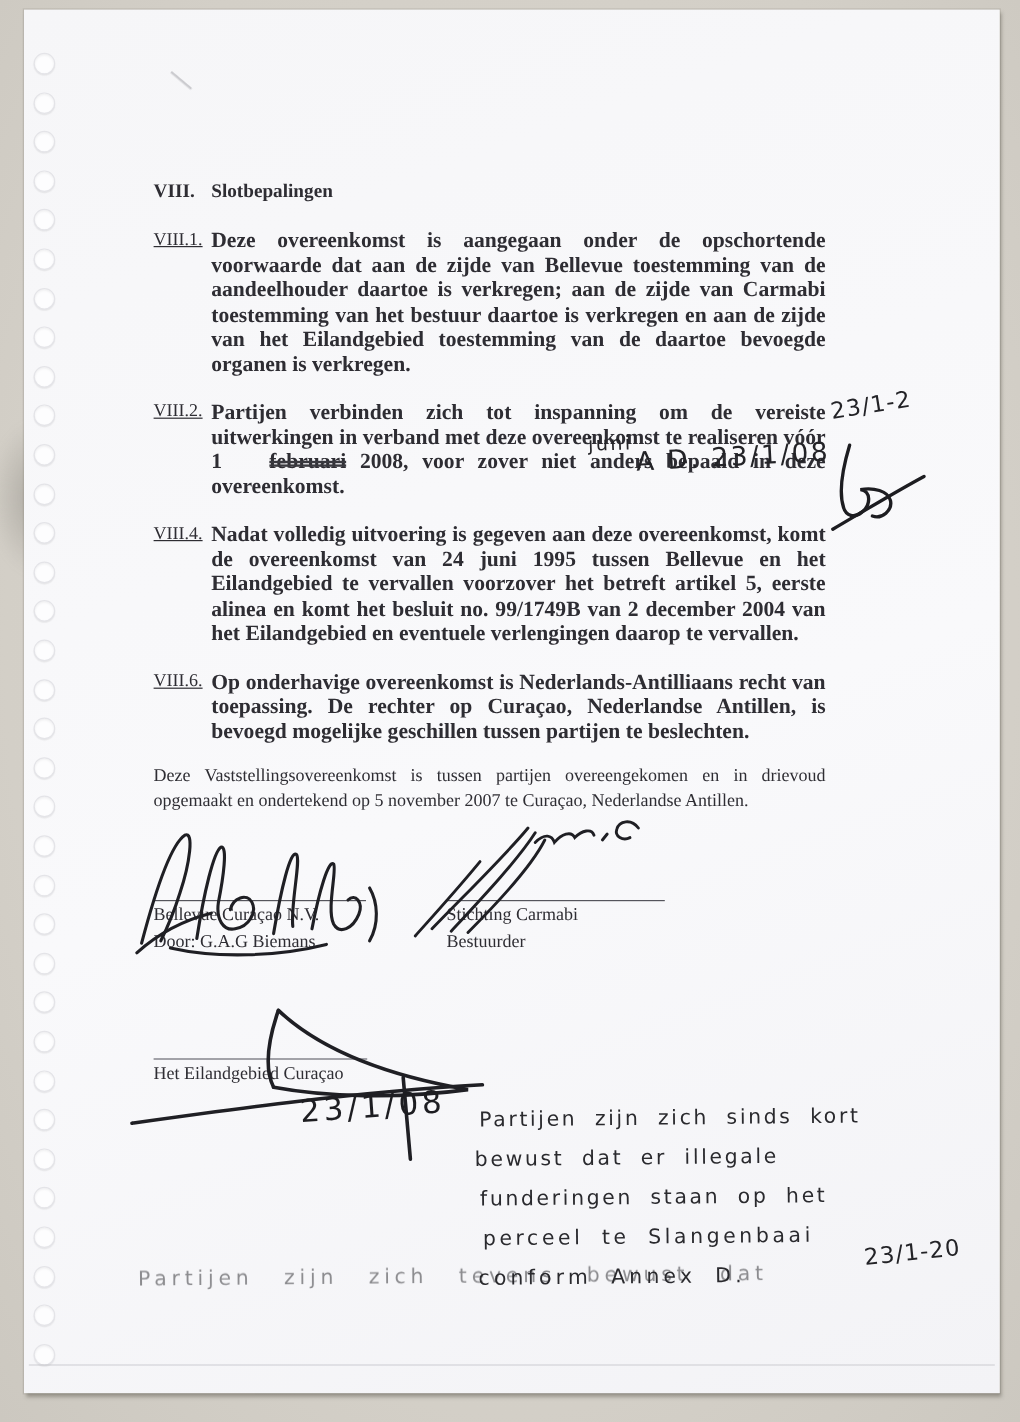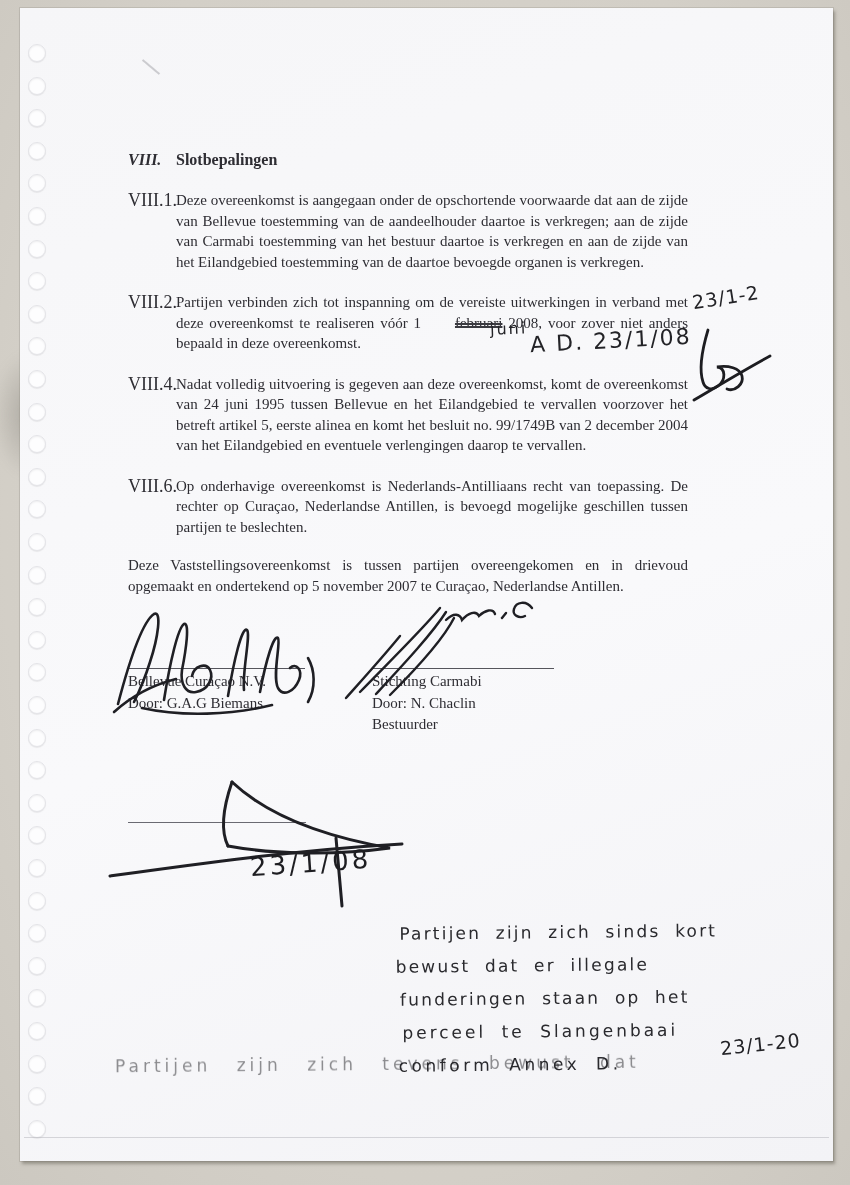--- a/index.html
+++ b/index.html
@@ -15,25 +15,25 @@
   .hole{position:absolute;left:8px;width:16px;height:16px;border-radius:50%;
     background:#fdfdfe;border:1px solid #e4e4e8;
     box-shadow:0 1px 1px rgba(0,0,0,.07), inset 0 1px 2px rgba(0,0,0,.06);}
   .crease{position:absolute;left:4px;right:4px;top:1129px;height:1px;
     background:rgba(170,170,178,.45);}
   .paper-mark{position:absolute;left:120px;top:58px;width:22px;height:2px;
     background:rgba(160,160,166,.5);transform:rotate(40deg);filter:blur(.5px);}
 
   .content{position:absolute;left:108px;top:142px;width:560px;color:#2e2d33;}
   .heading{display:flex;font-weight:bold;font-size:16px;line-height:20px;}
-  .h-num{width:48px;flex-shrink:0;font-style:italic;}
+  .h-num{width:48px;flex-shrink:0;}
   .clause{display:flex;margin-top:20px;position:relative;}
   .clause:first-of-type{margin-top:9px;}
-  .c-num{width:48px;flex-shrink:0;font-size:18px;line-height:20.5px;}
-  .c-text{flex:1;margin:0;font-size:15px;line-height:20.5px;text-align:justify;}
+  .c-num{width:48px;flex-shrink:0;font-size:15px;line-height:20.5px;text-decoration:underline;}
+  .c-text{flex:1;margin:0;font-size:18px;line-height:20.5px;text-align:justify;font-weight:bold;}
   .struck{text-decoration:line-through double #3a3a40;text-decoration-thickness:2px;margin-left:28px;}
   .closing{margin:18px 0 0 0;font-size:15px;line-height:20.5px;text-align:justify;}
 
   
   .hw{font-family:"DejaVu Sans",sans-serif;color:#232327;position:absolute;
     white-space:nowrap;pointer-events:none;}
   .hw-juni{left:362px;top:27px;font-size:16px;letter-spacing:2px;transform:rotate(-2deg);}
   .hw-ad{left:402px;top:36px;font-size:22px;letter-spacing:2px;transform:rotate(-3deg);}
   .hw-margin-date{left:564px;top:-6px;font-size:19px;letter-spacing:1px;transform:rotate(-9deg);}
   .paraph{position:absolute;left:558px;top:30px;}
@@ -180,34 +180,34 @@
             <path d="M34,102 C60,74 90,42 104,20"></path>
             <path d="M48,103 C75,76 102,46 112,26"></path>
             <path d="M104,28 C112,20 118,22 120,28 C126,21 134,18 137,24 C143,18 151,16 153,22"></path>
             <path d="M160,26 L164,21"></path>
             <path d="M190,16 C184,8 174,10 172,17 C170,23 177,27 183,24"></path>
             <path d="M4,106 C20,88 40,66 58,44"></path>
           </svg>
           <div class="sig-space"></div>
           <div class="sig-line"></div>
           <div class="sig-party">Stichting Carmabi</div>
-          <div class="sig-by">Door: N. Chaclin</div>
           <div class="sig-role">Bestuurder</div>
         </div>
       </div>
 
       <div class="sig-block sb-third">
         <svg class="sig-svg sig3" width="300" height="150" viewBox="0 0 300 150">
           <path d="M126,16 C117,42 114,64 122,80"></path>
           <path d="M126,16 C160,48 215,70 284,82 C225,90 165,88 122,80"></path>
           <path d="M4,110 C90,98 190,84 296,78"></path>
           <path d="M230,72 L236,140"></path>
         </svg>
         <div class="sig-space3"></div>
         <div class="sig-line"></div>
+        <div class="sig-party">Het Eilandgebied Curaçao</div>
         <span class="hw hw-date3">23/1/08</span>
       </div>
 
     </div>
 
     <div class="hw-note">
       <div>Partijen zijn zich sinds kort</div>
       <div>bewust dat er illegale</div>
       <div>funderingen staan op het</div>
       <div>perceel te Slangenbaai</div>

